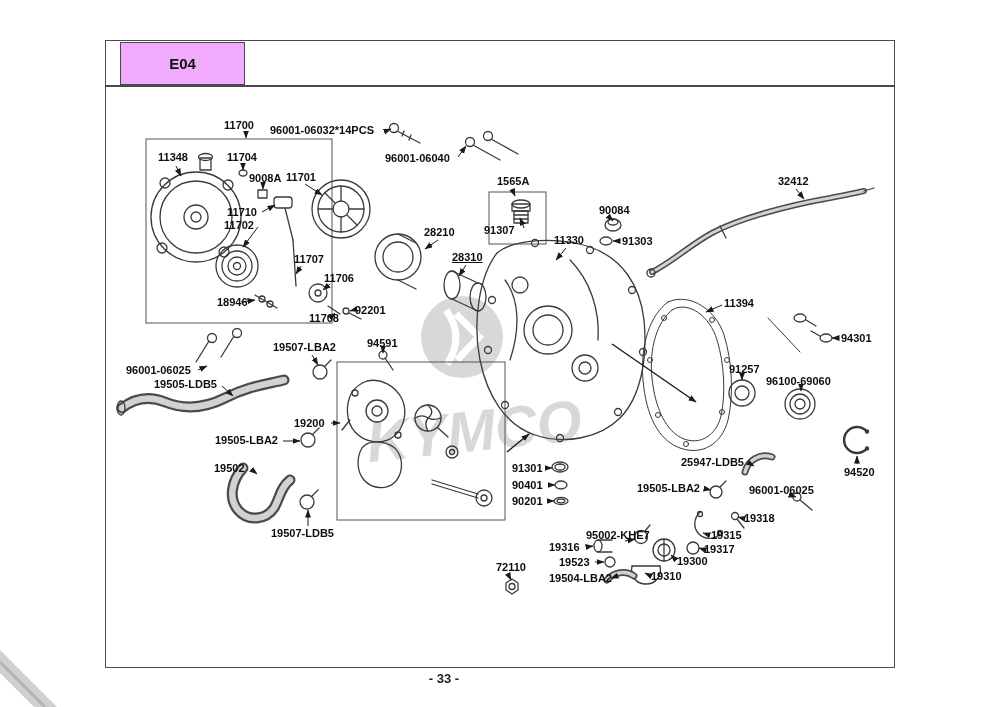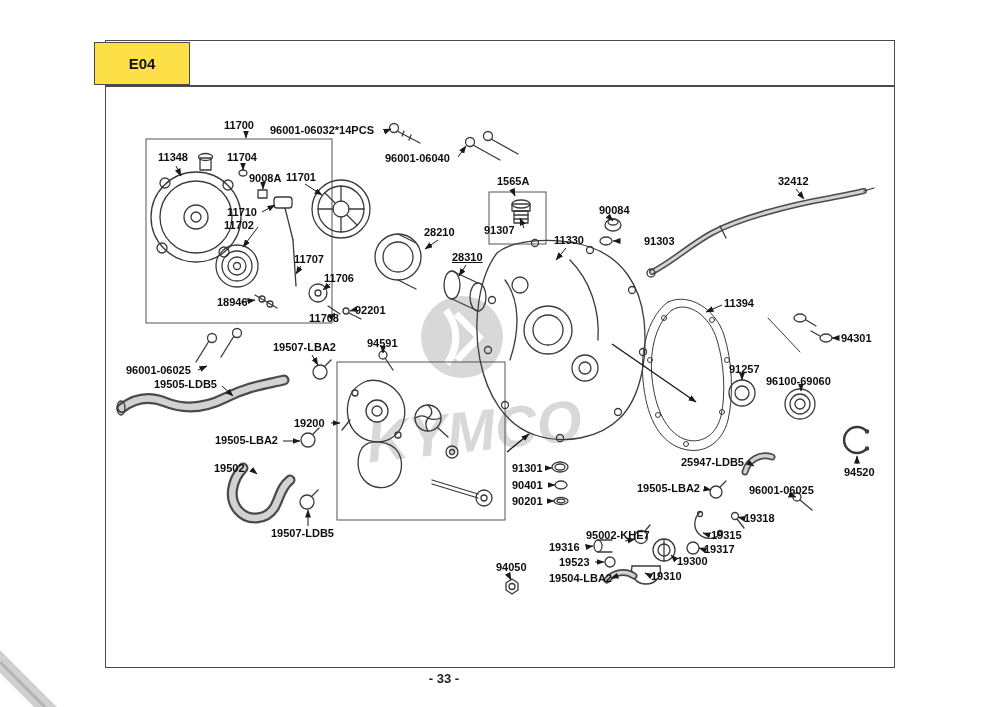--- a/index.html
+++ b/index.html
@@ -9,22 +9,22 @@
     font-family:"Liberation Sans", sans-serif;
     position:relative;
     overflow:hidden;
   }
   .page { position:absolute; inset:0; background:#fff; }
   .outer-border {
     position:absolute; left:105px; top:40px; width:790px; height:628px;
     border:1.5px solid #4a4a4a;
   }
   .header-code-box {
-    position:absolute; left:94px; top:42px; width:96px; height:43px;
-    border:1.5px solid #4a4a4a; background:#fde047;
+    position:absolute; left:120px; top:42px; width:125px; height:43px;
+    border:1.5px solid #4a4a4a; background:#f0abfc;
     display:flex; align-items:center; justify-content:center;
     font-weight:bold; font-size:15px; color:#111;
   }
   .header-rule {
     position:absolute; left:105px; top:85px; width:790px; height:2px;
     background:#4a4a4a;
   }
   .header-title {
     position:absolute; left:256px; top:56px;
     font-weight:bold; font-size:16px; color:#111; white-space:pre;
@@ -377,21 +377,21 @@
       <span class="part-label" style="left: 249px; top: 172px;">9008A</span>
       <span class="part-label" style="left: 286px; top: 171px;">11701</span>
       <span class="part-label" style="left: 497px; top: 175px;">1565A</span>
       <span class="part-label" style="left: 778px; top: 175px;">32412</span>
       <span class="part-label" style="left: 227px; top: 206px;">11710</span>
       <span class="part-label" style="left: 224px; top: 219px;">11702</span>
       <span class="part-label" style="left: 599px; top: 204px;">90084</span>
       <span class="part-label" style="left: 484px; top: 224px;">91307</span>
       <span class="part-label" style="left: 424px; top: 226px;">28210</span>
       <span class="part-label" style="left: 554px; top: 234px;">11330</span>
-      <span class="part-label" style="left: 644px; top: 235px;">91303</span>
+      <span class="part-label" style="left: 622px; top: 235px;">91303</span>
       <span class="part-label" style="left: 452px; top: 251px; text-decoration: underline;">28310</span>
       <span class="part-label" style="left: 294px; top: 253px;">11707</span>
       <span class="part-label" style="left: 324px; top: 272px;">11706</span>
       <span class="part-label" style="left: 217px; top: 296px;">18946</span>
       <span class="part-label" style="left: 309px; top: 312px;">11708</span>
       <span class="part-label" style="left: 355px; top: 304px;">92201</span>
       <span class="part-label" style="left: 724px; top: 297px;">11394</span>
       <span class="part-label" style="left: 841px; top: 332px;">94301</span>
       <span class="part-label" style="left: 273px; top: 341px;">19507-LBA2</span>
       <span class="part-label" style="left: 367px; top: 337px;">94591</span>
@@ -412,17 +412,17 @@
       <span class="part-label" style="left: 744px; top: 512px;">19318</span>
       <span class="part-label" style="left: 711px; top: 529px;">19315</span>
       <span class="part-label" style="left: 586px; top: 529px;">95002-KHE7</span>
       <span class="part-label" style="left: 549px; top: 541px;">19316</span>
       <span class="part-label" style="left: 704px; top: 543px;">19317</span>
       <span class="part-label" style="left: 559px; top: 556px;">19523</span>
       <span class="part-label" style="left: 677px; top: 555px;">19300</span>
       <span class="part-label" style="left: 549px; top: 572px;">19504-LBA2</span>
       <span class="part-label" style="left: 651px; top: 570px;">19310</span>
       <span class="part-label" style="left: 271px; top: 527px;">19507-LDB5</span>
-      <span class="part-label" style="left: 496px; top: 561px;">94050</span>
+      <span class="part-label" style="left: 496px; top: 561px;">72110</span>
     </div>
 
   <div class="footer">- 33 -</div>
 </div>
 
 </body></html>

